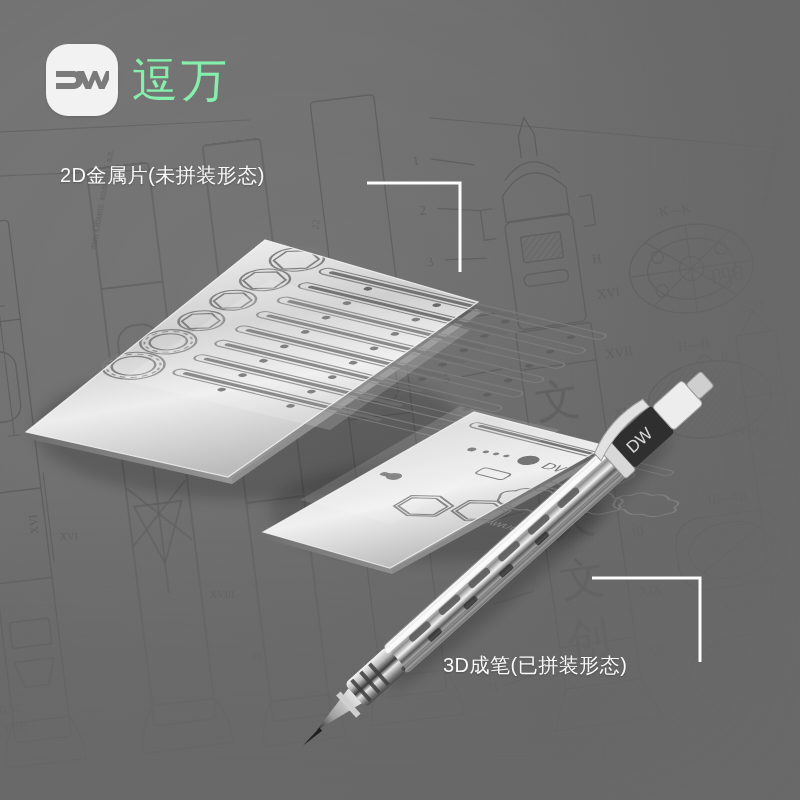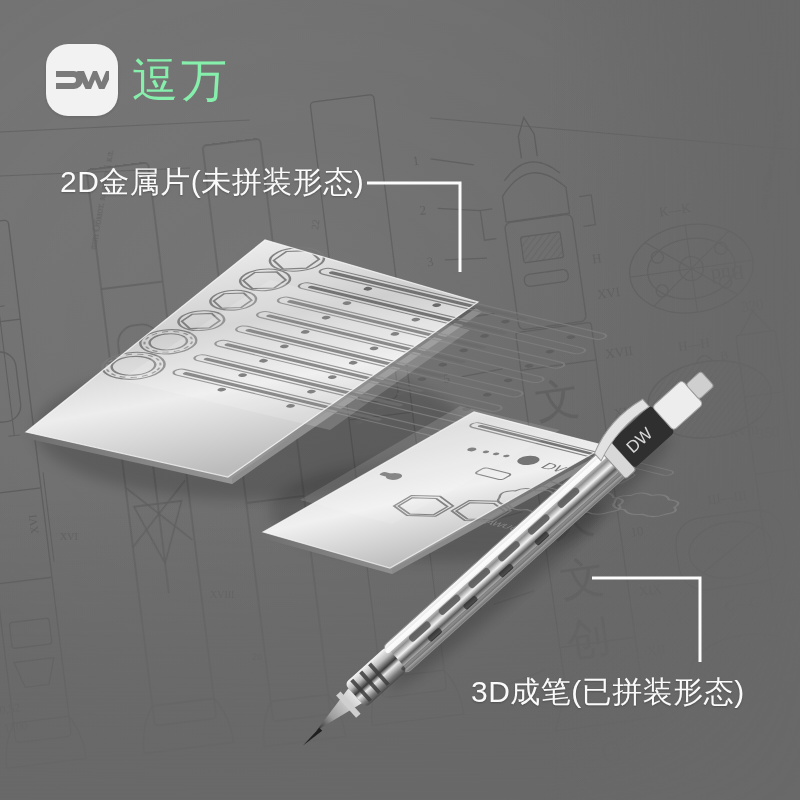--- a/index.html
+++ b/index.html
@@ -73,28 +73,28 @@
     font-weight: 500;
     letter-spacing: 3px;
     line-height: 1;
     font-family: "Liberation Sans", "DejaVu Sans", sans-serif;
   }
 
   
   .callout-label {
     position: absolute;
     color: #fafafa;
-    font-size: 30px;
+    font-size: 20px;
     font-weight: 400;
     letter-spacing: 0.5px;
     white-space: nowrap;
     text-shadow: 0 1px 2px rgba(0,0,0,0.25);
   }
   #label-2d { left: 60px; top: 162px; }
-  #label-3d { left: 443px; top: 672px; margin-left: 28px; }
+  #label-3d { left: 443px; top: 652px; }
 
   .leader { position: absolute; }
 
   
   .product-layer { position: absolute; inset: 0; }
 </style>
 </head>
 <body>
 
 <div id="stage">

